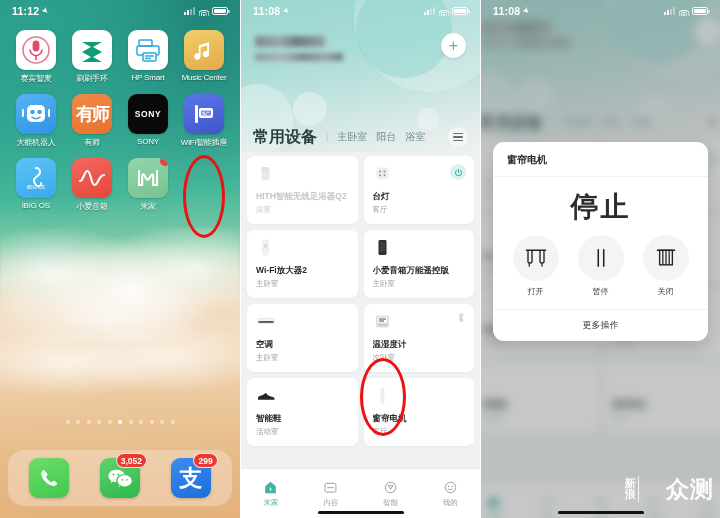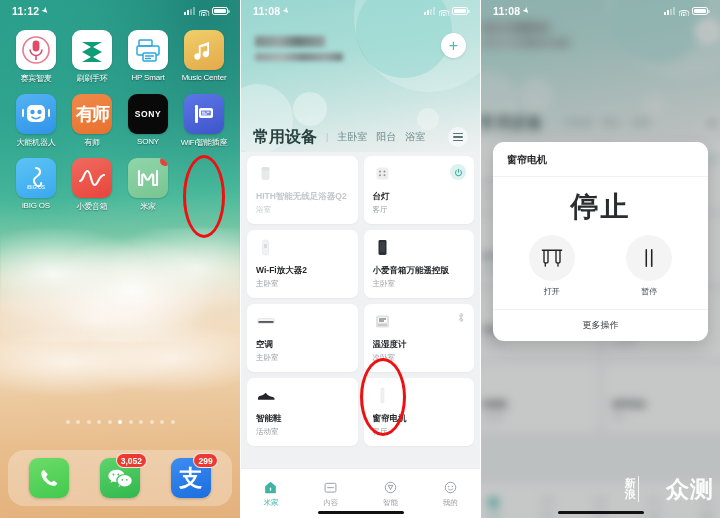--- a/index.html
+++ b/index.html
@@ -710,20 +710,30 @@
             <div class="cl">打开</div>
           </div>
           <div class="ctrl">
             <div class="cc">
               <svg width="18" height="20" viewBox="0 0 18 22">
                   <path d="M6 2v18M12 2v18" stroke="#222" stroke-width="1.7" stroke-linecap="round"></path>
                 </svg>
             </div>
             <div class="cl">暂停</div>
           </div>
+          <div class="ctrl">
+            <div class="cc">
+              <svg width="22" height="20" viewBox="0 0 24 22">
+                  <path d="M2.5 2.5h19" stroke="#222" stroke-width="1.6" stroke-linecap="round"></path>
+                  <rect x="5" y="2.5" width="14" height="16" fill="none" stroke="#222" stroke-width="1.5"></rect>
+                  <path d="M8.5 2.5v16M12 2.5v16M15.5 2.5v16" stroke="#222" stroke-width="1.4"></path>
+                </svg>
+            </div>
+            <div class="cl">关闭</div>
+          </div>
         </div>
       </div>
       <div class="modal-foot">更多操作</div>
     </div>
 
     <div class="homebar" style="background:#111;"></div>
 
     <div class="watermark">
       <div>
         <div class="wm-small">新</div>

